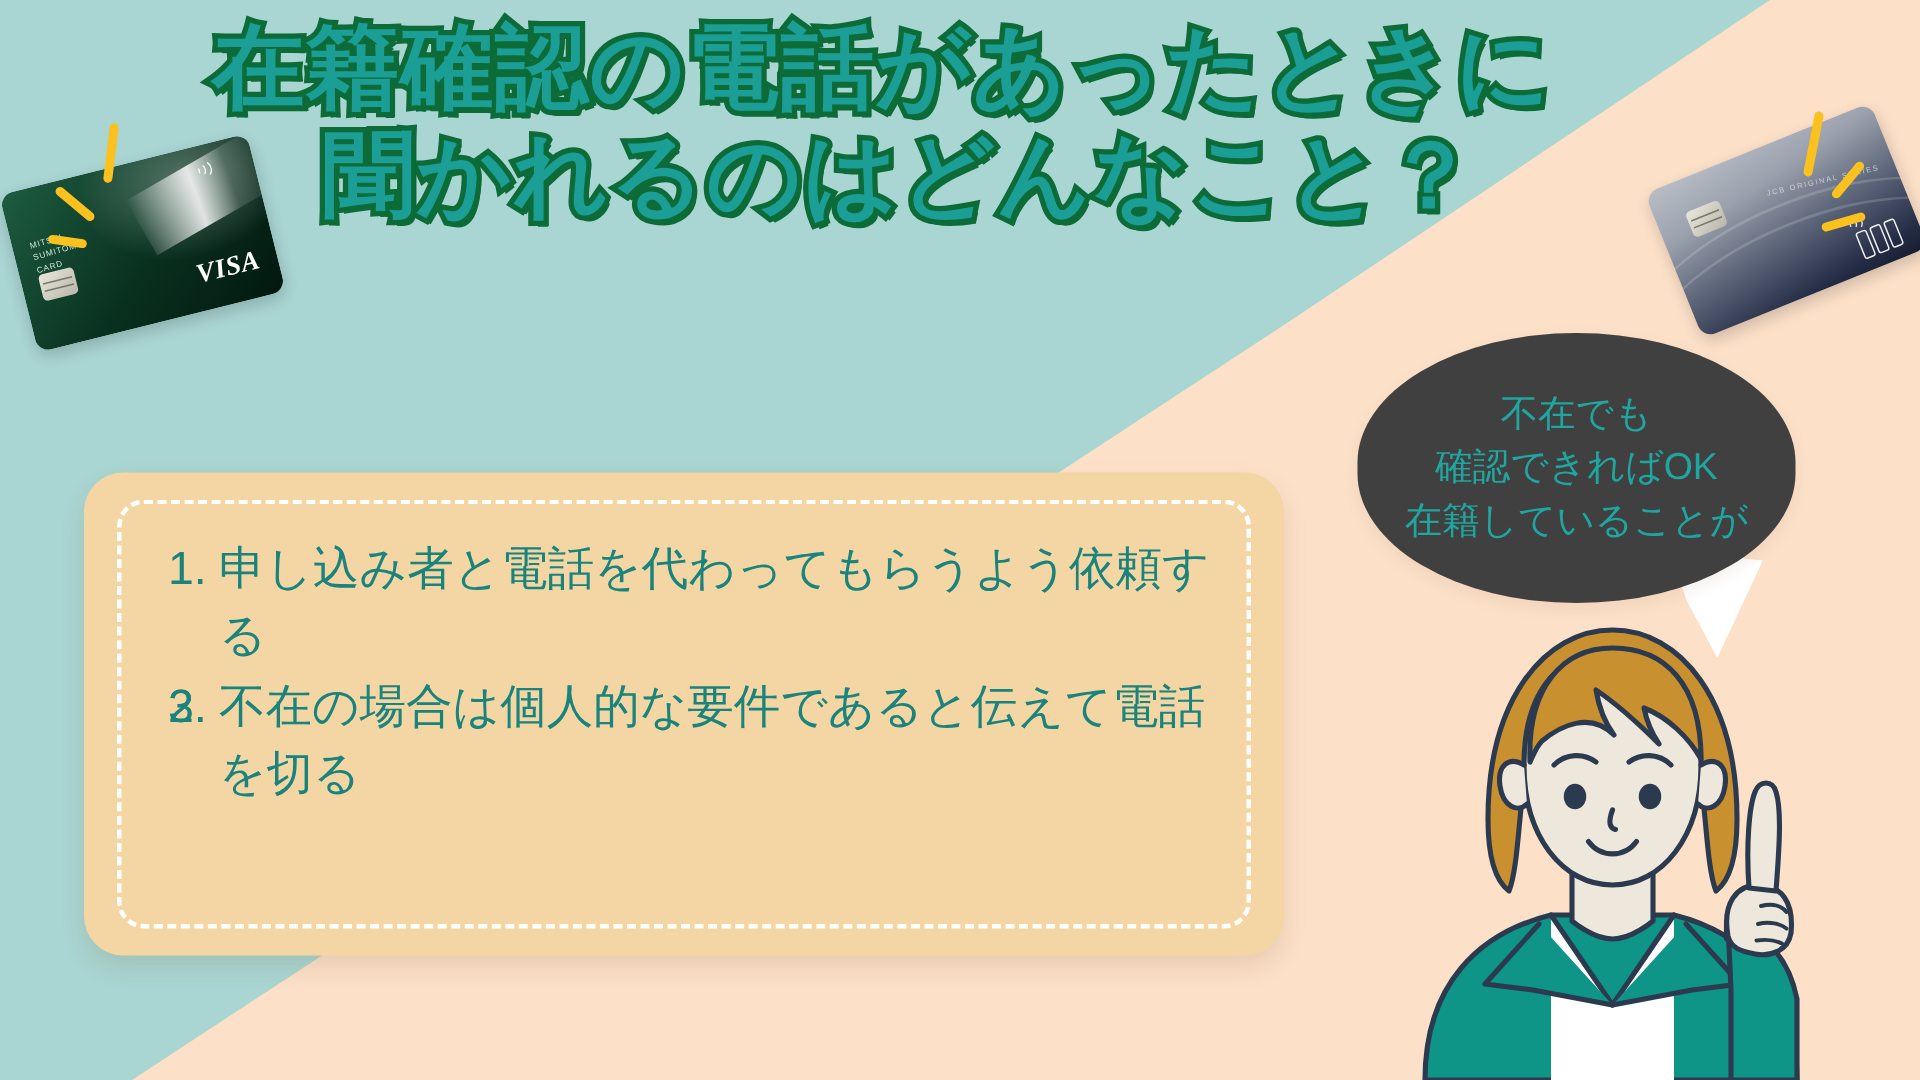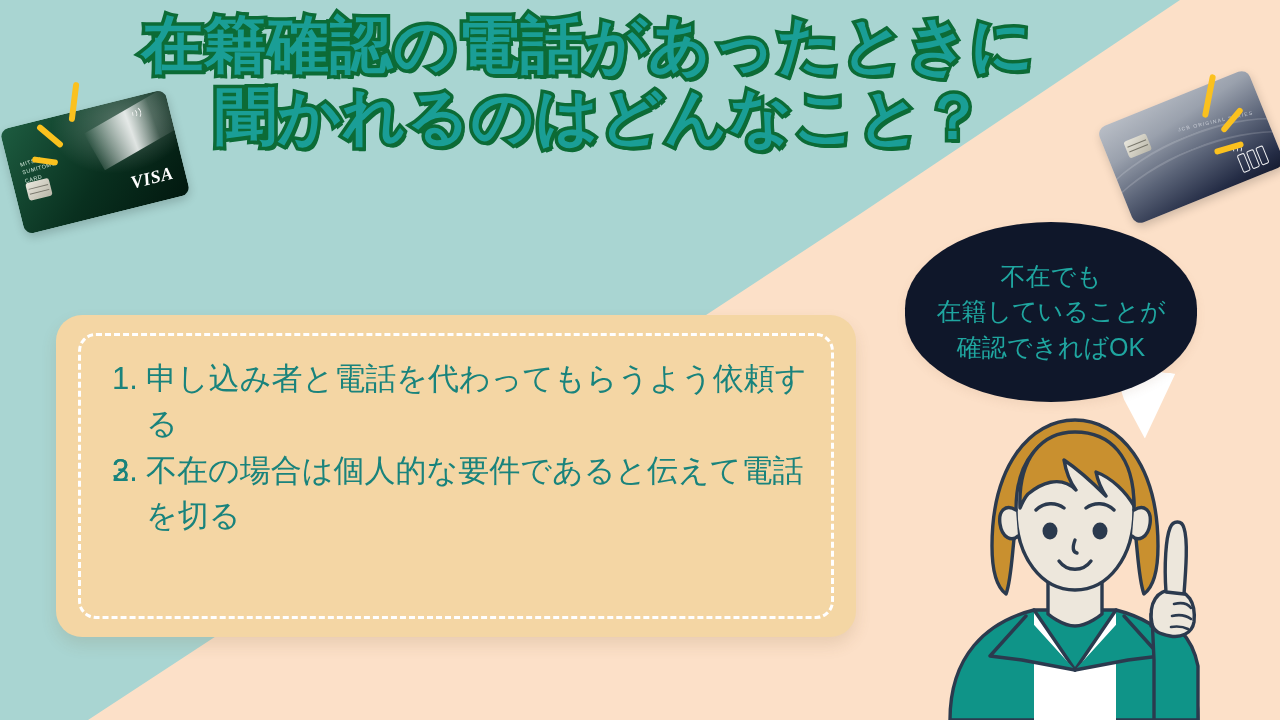--- a/index.html
+++ b/index.html
@@ -155,21 +155,21 @@
   }
   #list-panel ol li .num {
     position:absolute; left:0; top:0;
     width:30px; text-align:left;
   }
 
   
   #bubble {
     position:absolute; left:905px; top:222px;
     width:292px; height:180px;
-    background:#0f172a;
+    background:#404040;
     border-radius:50% / 48%;
     z-index:7;
     display:flex; align-items:center; justify-content:center;
     box-shadow: 0 4px 10px rgba(150,110,80,.10);
   }
   #bubble .btext {
     text-align:center;
     color:#1fa6a0;
     font-size:25px;
     line-height:1.42;
@@ -254,22 +254,22 @@
       <li data-interactable="false">
         <span class="num" data-interactable="false">3.</span><span data-interactable="false">不在の場合は個人的な要件であると伝えて電話を切る</span>
       </li>
     </ol>
   </div>
 
   <div id="bubble-tail" data-interactable="false"></div>
   <div id="bubble" data-interactable="false">
     <div class="btext" data-interactable="false">
       <div data-interactable="false">不在でも</div>
+      <div data-interactable="false">確認できればOK</div>
       <div data-interactable="false">在籍していることが</div>
-      <div data-interactable="false">確認できればOK</div>
     </div>
   </div>
 
   <svg id="woman" viewBox="0 0 290 322" data-interactable="false">
     <g fill="none" stroke="#2b3a4e" stroke-width="3.4" stroke-linecap="round" stroke-linejoin="round">
 
       <path d="M20 322 C20 258 56 224 104 212 L186 212 C234 224 268 258 268 322 Z" fill="#0f9488" stroke="#2b3a4e"></path>
 
       <path d="M104 212 L145 270 L186 212 L186 322 L104 322 Z" fill="#ffffff" stroke="none"></path>
 

